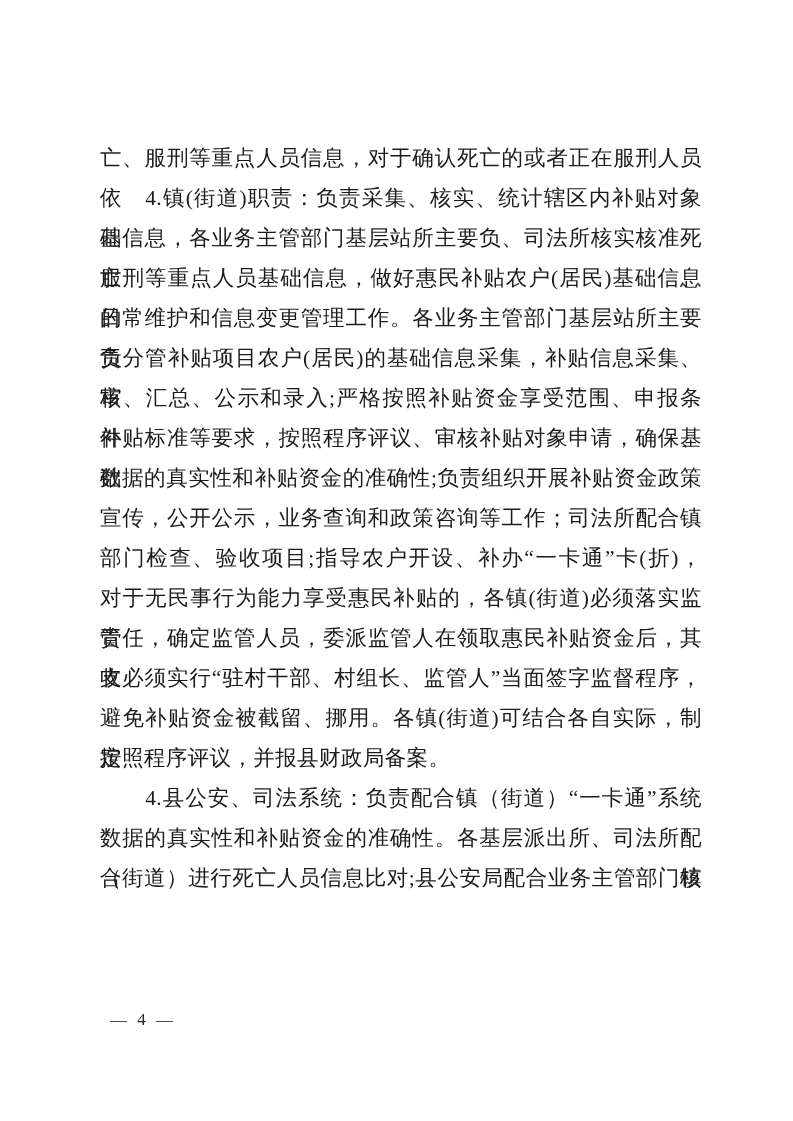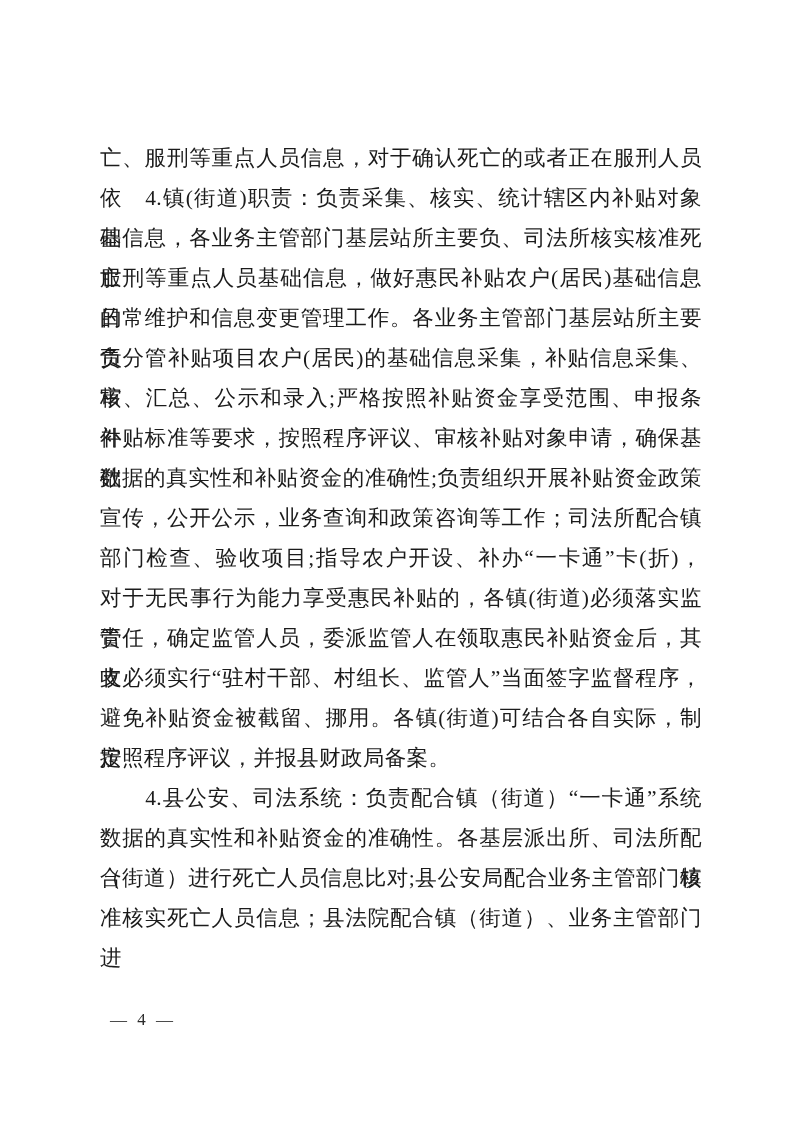--- a/index.html
+++ b/index.html
@@ -62,18 +62,17 @@
       <div class="line">宣传，公开公示，业务查询和政策咨询等工作；司法所配合镇</div>
       <div class="line">部门检查、验收项目;指导农户开设、补办“一卡通”卡(折)，</div>
       <div class="line">对于无民事行为能力享受惠民补贴的，各镇(街道)必须落实监管</div>
       <div class="line">责任，确定监管人员，委派监管人在领取惠民补贴资金后，其收</div>
       <div class="line">支必须实行“驻村干部、村组长、监管人”当面签字监督程序，</div>
       <div class="line">避免补贴资金被截留、挪用。各镇(街道)可结合各自实际，制定</div>
       <div class="line para-end">按照程序评议，并报县财政局备案。</div>
       <div class="line indent">4.县公安、司法系统：负责配合镇（街道）“一卡通”系统</div>
       <div class="line">数据的真实性和补贴资金的准确性。各基层派出所、司法所配合镇</div>
       <div class="line">（街道）进行死亡人员信息比对;县公安局配合业务主管部门核</div>
-      <div class="line">准核实死亡人员信息；县法院配合镇（街道）、业务主管部门进</div>
     </main>
   <footer class="page-footer">
     <span>— 4 —</span>
   </footer>
 </div>
 
 </body></html>

